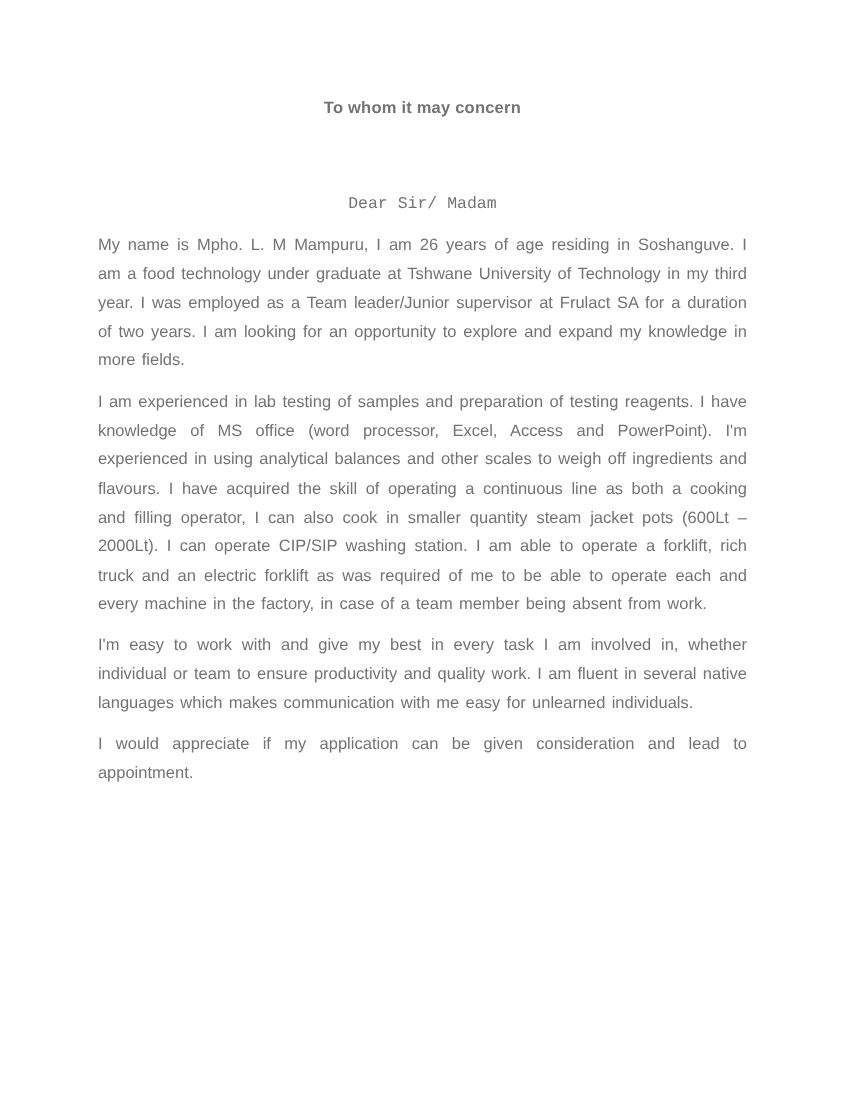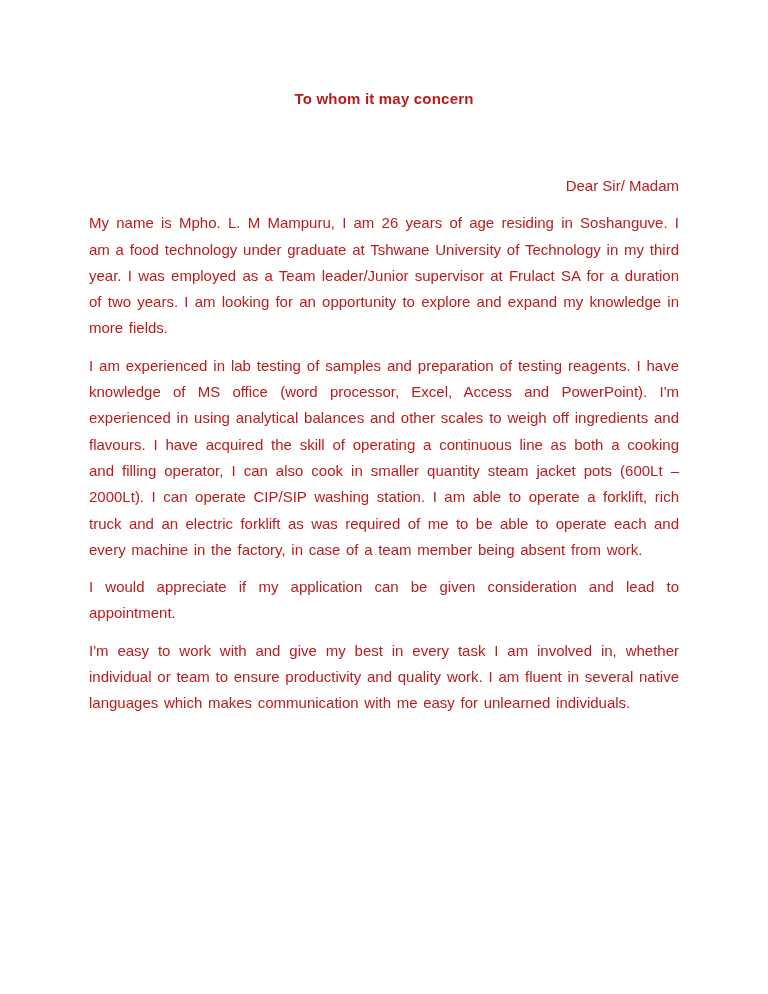--- a/index.html
+++ b/index.html
@@ -6,21 +6,21 @@
     margin: 0;
     padding: 0;
     background: #ffffff;
   }
   .page {
     position: relative;
     width: 768px;
     height: 994px;
     background: #ffffff;
     font-family: "Liberation Sans", sans-serif;
-    color: #b91c1c;
+    color: #737373;
     overflow: hidden;
   }
   .doc-title {
     position: absolute;
     top: 90px;
     left: 0;
     right: 0;
     text-align: center;
     font-size: 15px;
     font-weight: bold;
@@ -35,35 +35,36 @@
     font-size: 15px;
     line-height: 26.3px;
   }
   .content p {
     margin: 0 0 11px 0;
     text-align: justify;
     text-justify: inter-word;
     word-spacing: 1.5px;
   }
   .content p.salutation {
-    text-align: right;
+    text-align: center;
     word-spacing: normal;
+    font-family: Liberation Mono, monospace;
   }
 </style>
 </head>
 <body>
 
 <div class="page">
   <h1 class="doc-title">To whom it may concern</h1>
 
   <div class="content">
     <p class="salutation">Dear Sir/ Madam</p>
 
     <p>My name is Mpho. L. M Mampuru, I am 26 years of age residing in Soshanguve. I am a food technology under graduate at Tshwane University of Technology in my third year. I was employed as a Team leader/Junior supervisor at Frulact SA for a duration of two years. I am looking for an opportunity to explore and expand my knowledge in more fields.</p>
 
 
     <p>I am experienced in lab testing of samples and preparation of testing reagents. I have knowledge of MS office (word processor, Excel, Access and PowerPoint). I'm experienced in using analytical balances and other scales to weigh off ingredients and flavours. I have acquired the skill of operating a continuous line as both a cooking and filling operator, I can also cook in smaller quantity steam jacket pots (600Lt – 2000Lt). I can operate CIP/SIP washing station. I am able to operate a forklift, rich truck and an electric forklift as was required of me to be able to operate each and every machine in the factory, in case of a team member being absent from work.</p>
 
+    <p>I'm easy to work with and give my best in every task I am involved in, whether individual or team to ensure productivity and quality work. I am fluent in several native languages which makes communication with me easy for unlearned individuals.</p>
+
     <p>I would appreciate if my application can be given consideration and lead to appointment.</p>
-
-    <p>I'm easy to work with and give my best in every task I am involved in, whether individual or team to ensure productivity and quality work. I am fluent in several native languages which makes communication with me easy for unlearned individuals.</p>
   </div>
 </div>
 
 </body></html>

